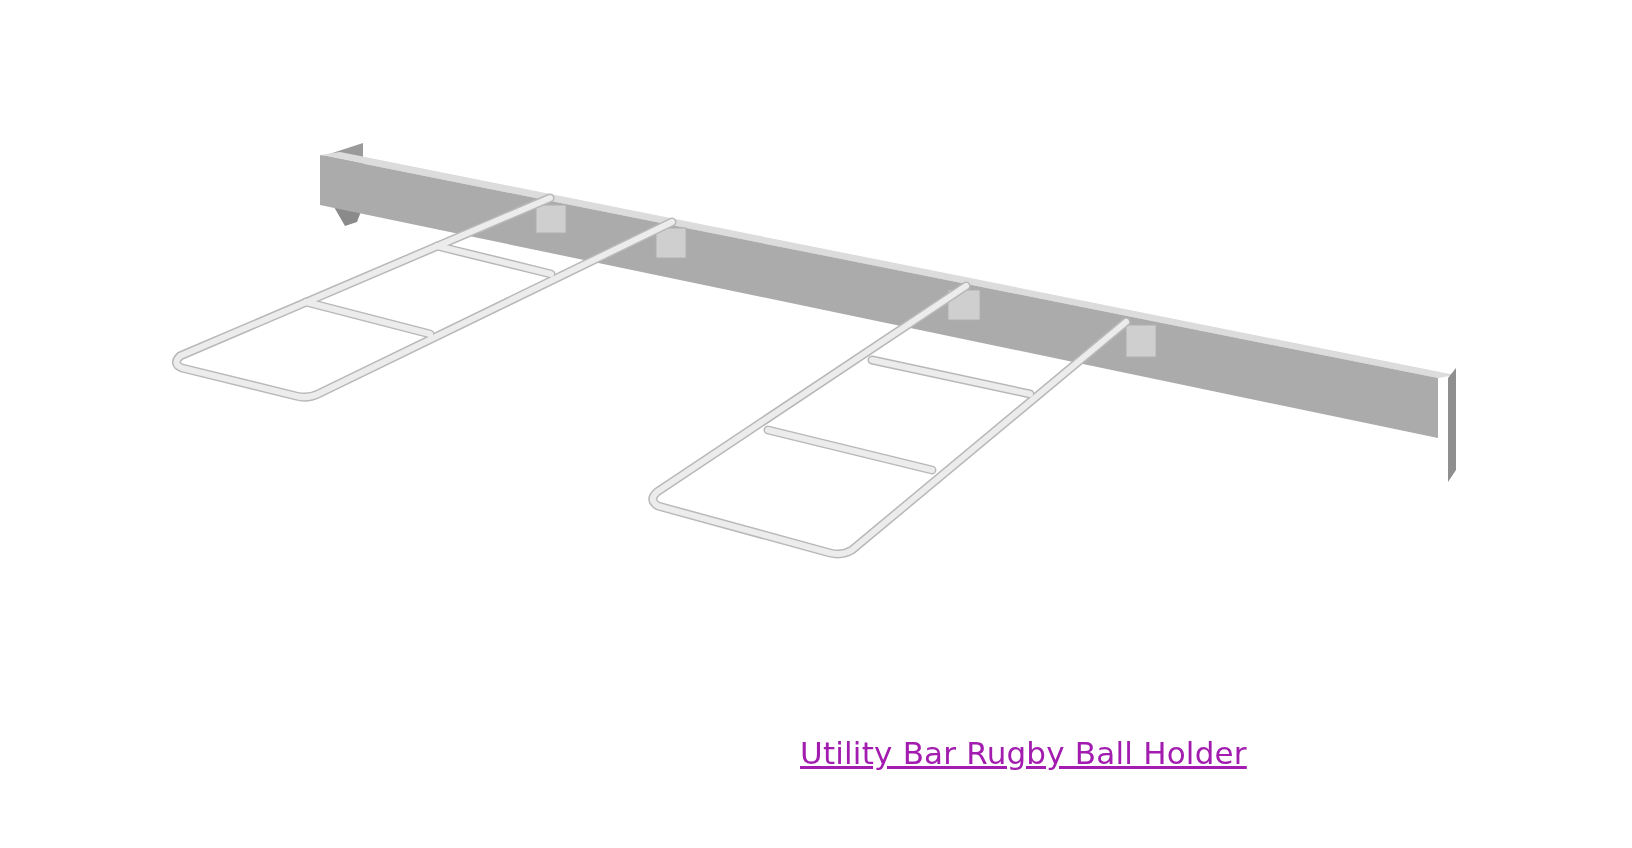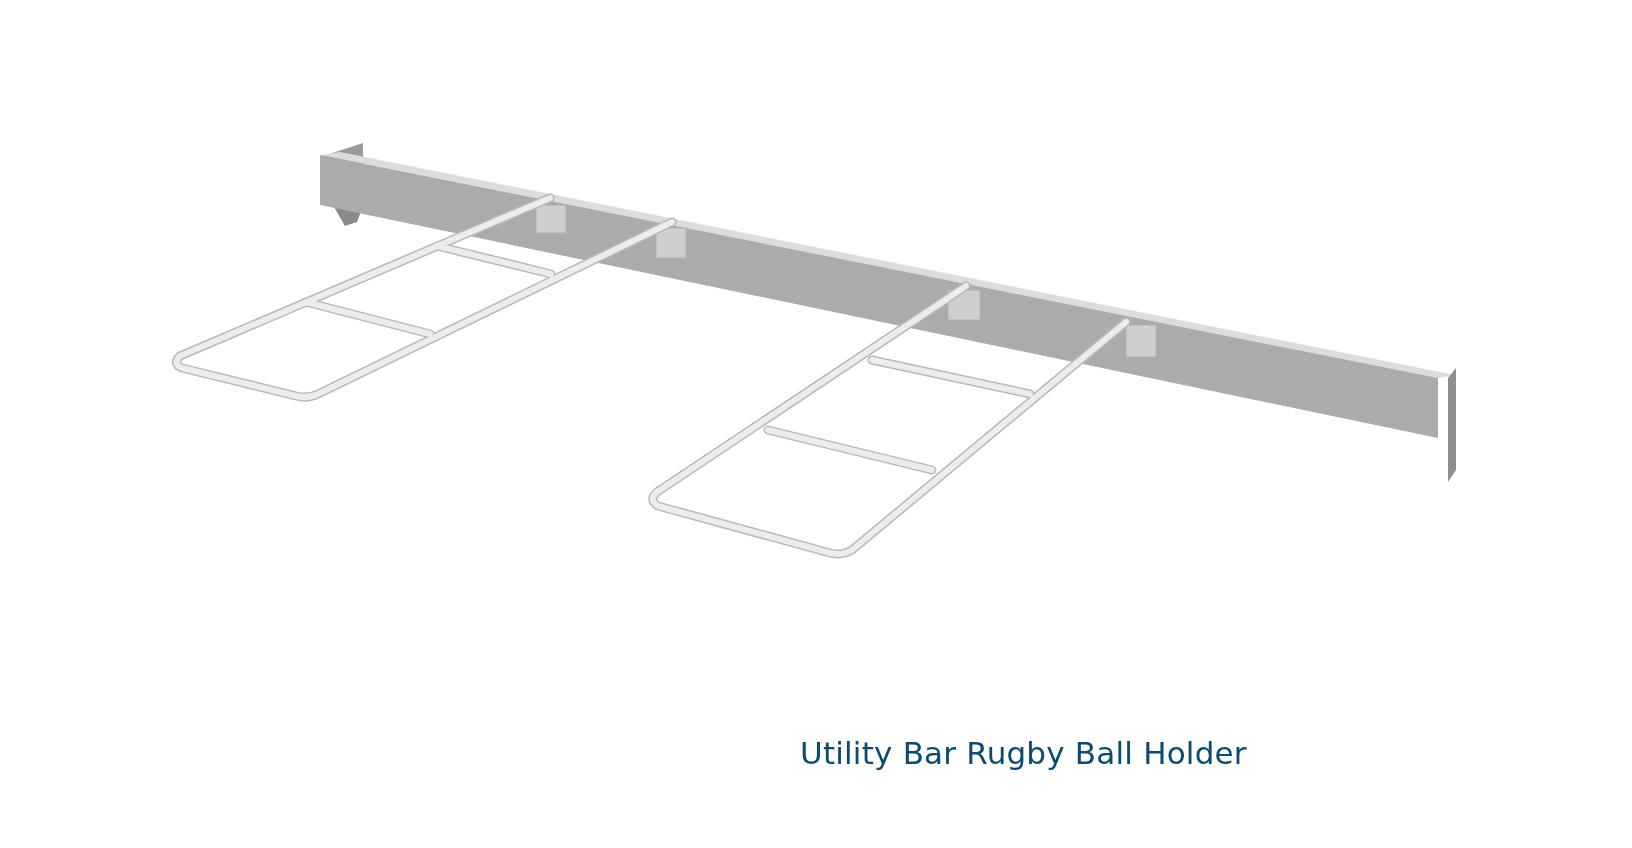--- a/index.html
+++ b/index.html
@@ -1,18 +1,18 @@
 <!DOCTYPE html>
 <html><head>
 <meta charset="utf-8">
 <style>
   html,body{margin:0;padding:0;background:#ffffff;}
   body{width:1632px;height:848px;position:relative;overflow:hidden;font-family:"DejaVu Sans","Liberation Sans",sans-serif;}
   #scene{position:absolute;left:0;top:0;width:1632px;height:848px;}
-  .caption{position:absolute;left:800px;top:735px;font-size:31px;color:#0c4a6e;letter-spacing:0.2px;white-space:nowrap;}
+  .caption{position:absolute;left:800px;top:735px;font-size:31px;color:#a21caf;letter-spacing:0.2px;white-space:nowrap;text-decoration:underline;}
 </style>
 </head>
 <body>
 
 <svg id="scene" viewBox="0 0 1632 848" xmlns="http://www.w3.org/2000/svg">
 
   <g>
     <polygon points="320,157 363,143 363,172 320,172" fill="#9a9a9a"></polygon>
     <polygon points="330,200 363,206 357,222 345,226" fill="#8a8a8a"></polygon>
   </g>

